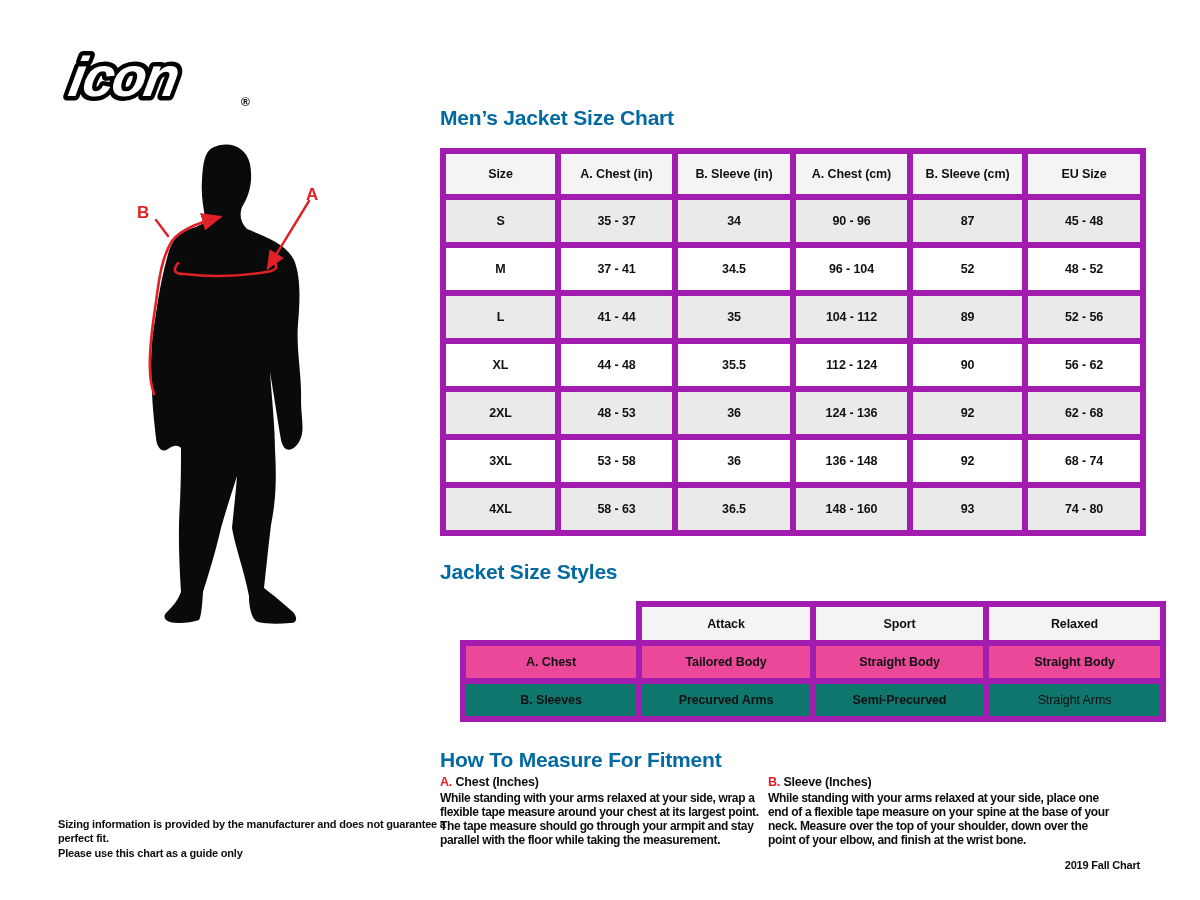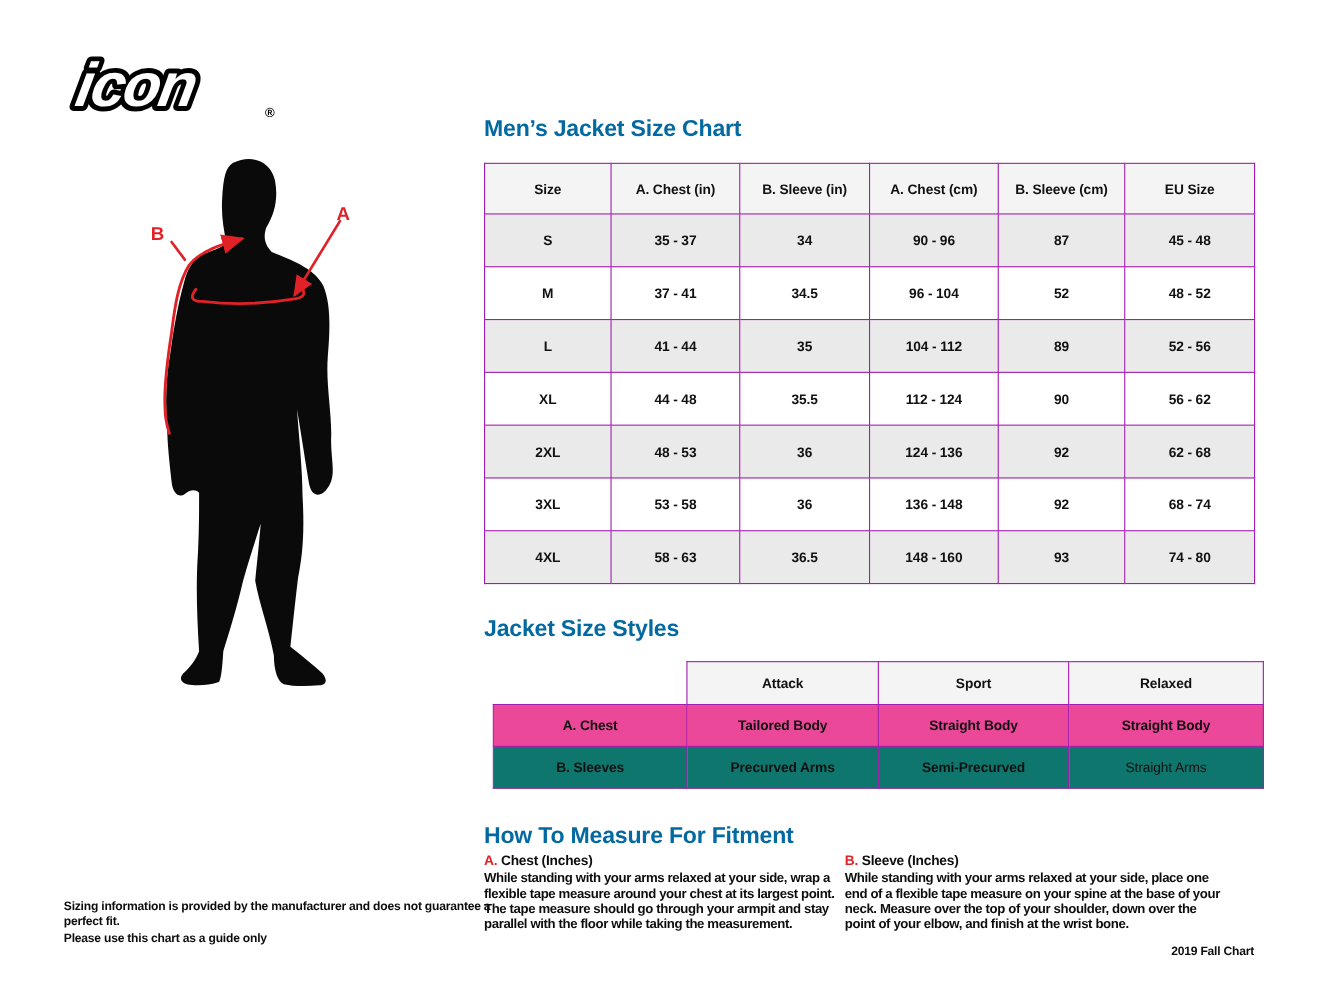--- a/index.html
+++ b/index.html
@@ -9,29 +9,29 @@
 
   .logo-svg { position: absolute; left: 58px; top: 44px; }
   .figure-svg { position: absolute; left: 60px; top: 130px; }
 
   .section-title { position: absolute; font-size: 21px; font-weight: bold; letter-spacing: -0.2px; color: #0369a1; white-space: nowrap; }
   .title-main   { left: 440px; top: 106px; }
   .title-styles { left: 440px; top: 560px; }
   .title-measure{ left: 440px; top: 748px; }
 
   table { border-collapse: collapse; table-layout: fixed; }
-  th, td { border: 1px solid #a21caf; text-align: center; vertical-align: middle;
+  th, td { border: 6px solid #a21caf; text-align: center; vertical-align: middle;
            font-size: 12.5px; font-weight: bold; color: #111; letter-spacing: -0.1px; padding: 0; }
 
   .size-table { position: absolute; left: 440px; top: 148px; width: 700px; }
   .size-table thead th { height: 46px; background: #f4f4f4; }
   .size-table tbody td { height: 48px; background: #ffffff; }
   .size-table tbody tr.stripe td { background: #eaeaea; }
 
-  .styles-table { position: absolute; left: 448px; top: 601px; width: 700px; }
+  .styles-table { position: absolute; left: 460px; top: 601px; width: 700px; }
   .styles-table th { height: 39px; background: #f4f4f4; }
   .styles-table td { height: 38px; }
   .styles-table .cell-blank { border: none; background: #ffffff; }
   .styles-table tr.row-gray td { background: #ec4899; }
   .styles-table tr.row-white td { background: #0f766e; }
   .styles-table .fw-n { font-weight: normal; }
 
   .measure-col { position: absolute; top: 775px; }
   .measure-col-a { left: 440px; width: 326px; }
   .measure-col-b { left: 768px; width: 350px; }

